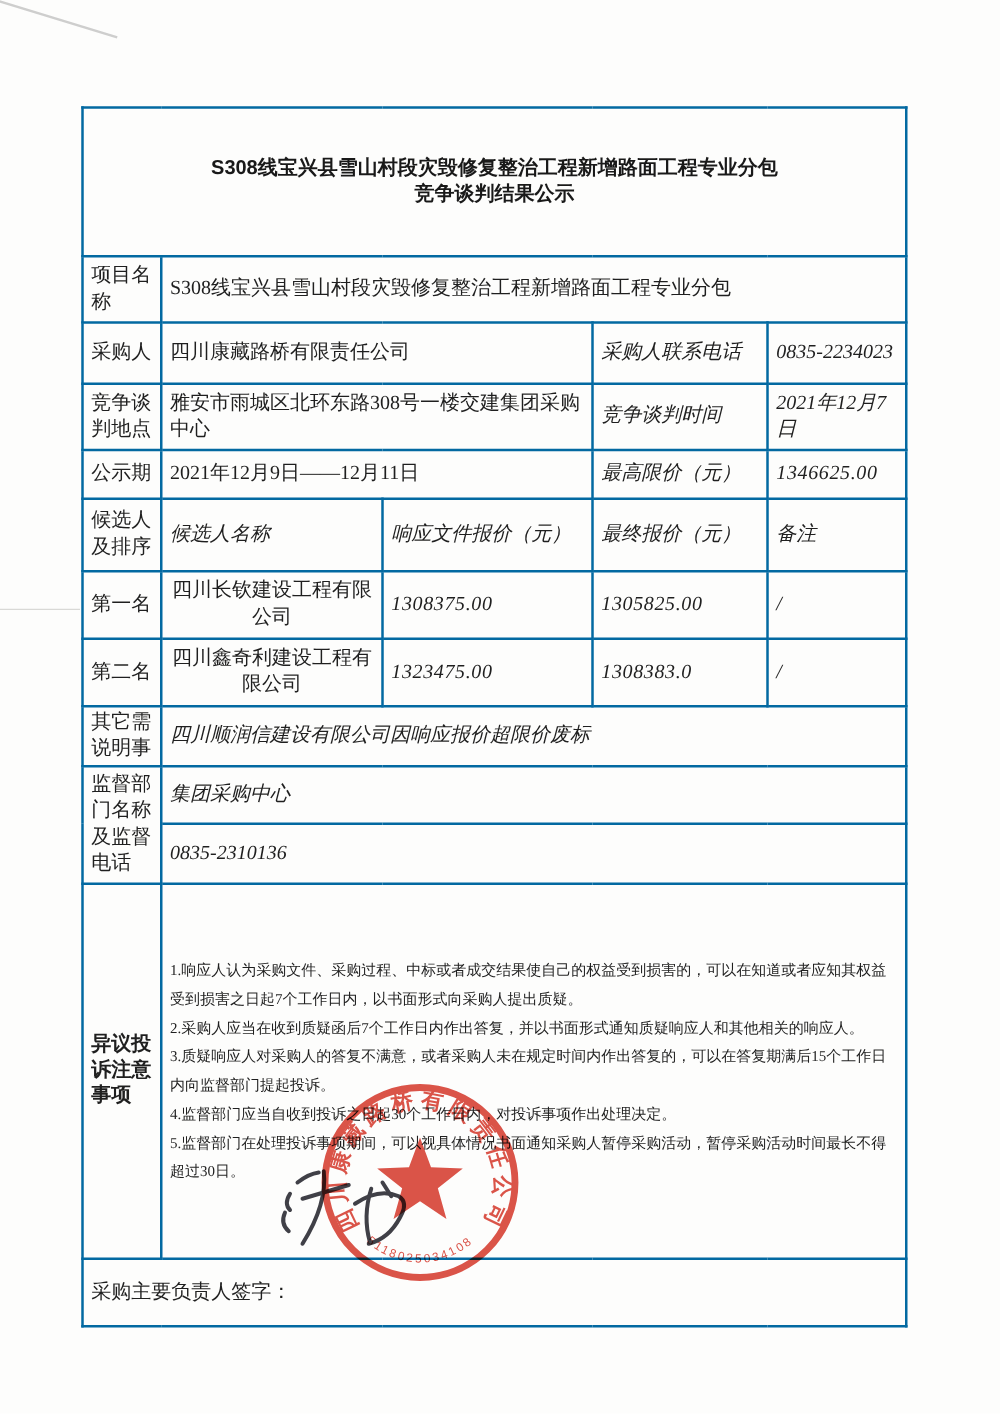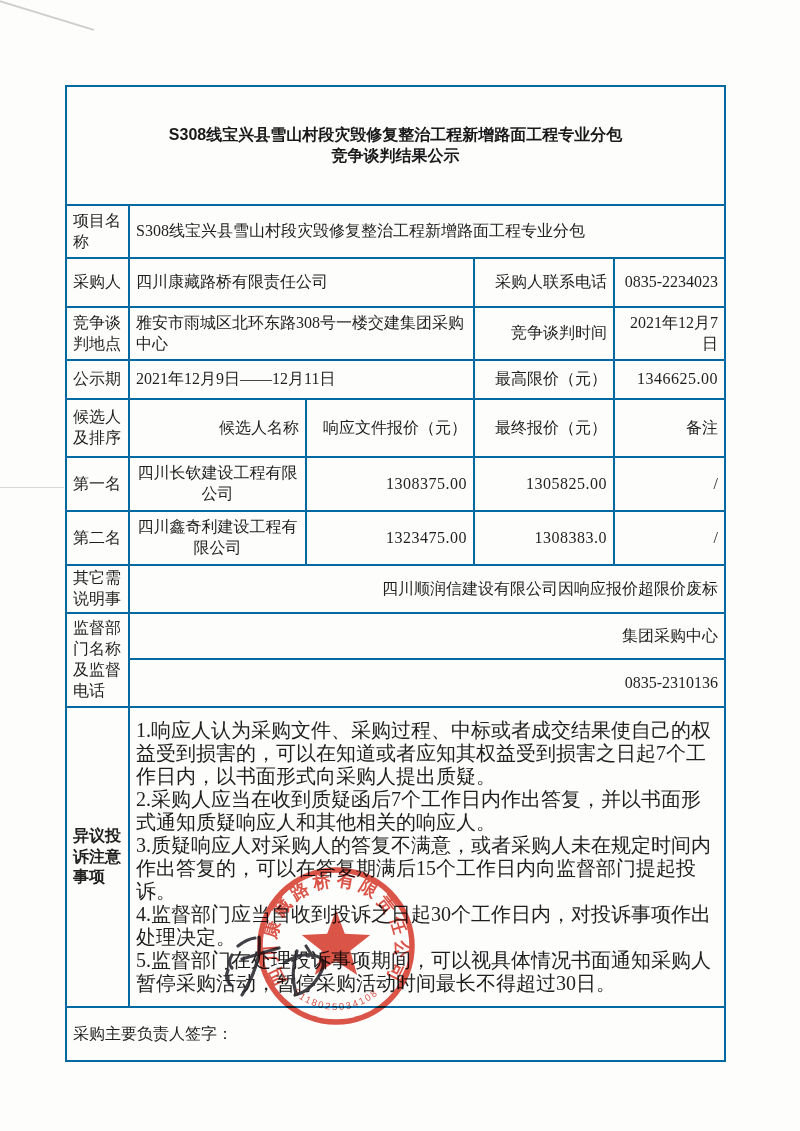--- a/index.html
+++ b/index.html
@@ -38,39 +38,39 @@
     height:113px;
     text-align:center;
     font-family:"Liberation Sans","DejaVu Sans",sans-serif;
     font-weight:bold;
     font-size:21px;
     line-height:1.6;
     color:#191919;
   }
   td.lab{ text-align:left;padding:2px 4px 2px 6px; }
   td.val{ text-align:left;font-size:17px; }
-  td.mid{ text-align:right; }
+  td.mid{ text-align:left;font-style:italic; }
   .h-project{height:47px;}
   .h-buyer{height:43px;}
   .h-nego{height:47px;}
   .h-period{height:33px;}
   .h-chead{height:52px;}
-  .h-cand{height:48px;}
+  .h-cand{height:48px;font-family:Liberation Mono, monospace;}
   .h-other{height:42px;}
   .h-sup1{height:40px;}
   .h-sup2{height:42px;border-radius:20px;}
   .h-obj{height:294px;font-weight:bold;}
   .h-sign{height:48px;}
   .num-small{font-size:14px;letter-spacing:.5px;}
   .price{font-size:14.5px;letter-spacing:.5px;}
   .cand-name{font-size:15px;text-align:center;}
   .obj-cell{padding:8px 10px 8px 8px;}
   .obj-cell p{
     margin:0;
-    font-size:20px;
+    font-size:12px;
     line-height:23px;
     text-align:left;
   }
   .sign-cell{font-size:17px;padding-left:12px;}
   .sig-svg{position:absolute;left:218px;top:928px;z-index:3;}
   .stamp{
     position:absolute;left:251px;top:861px;z-index:4;
     color:#d6372b;
     opacity:.86;
     mix-blend-mode:multiply;

